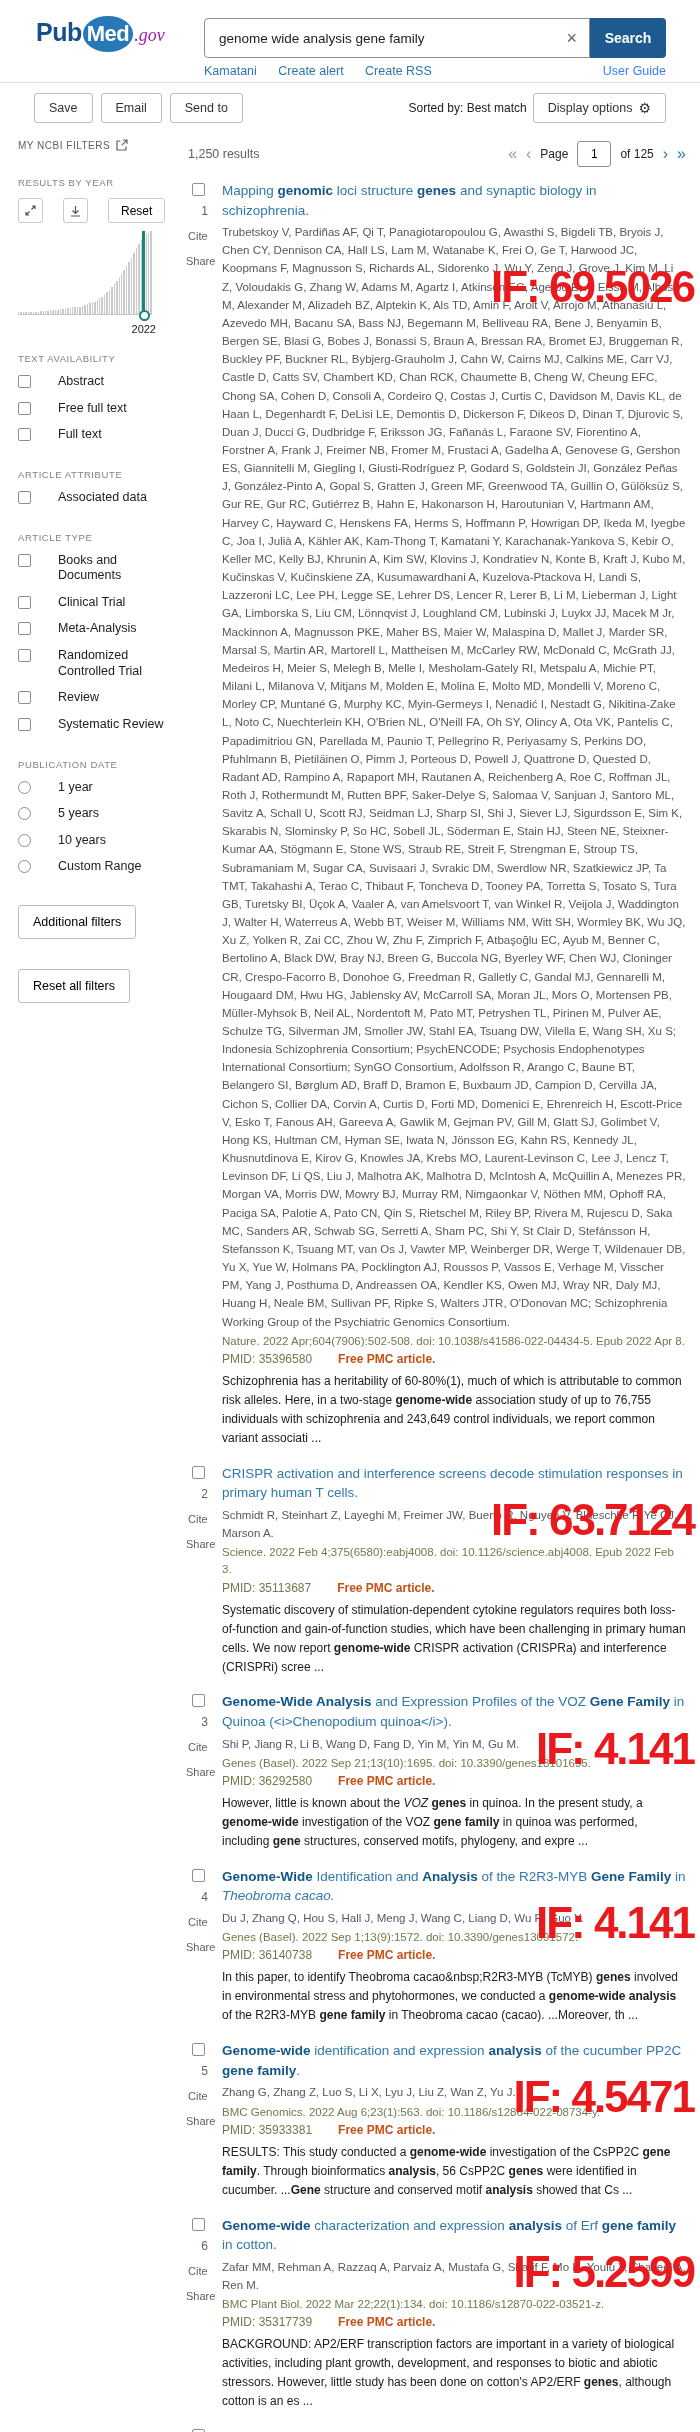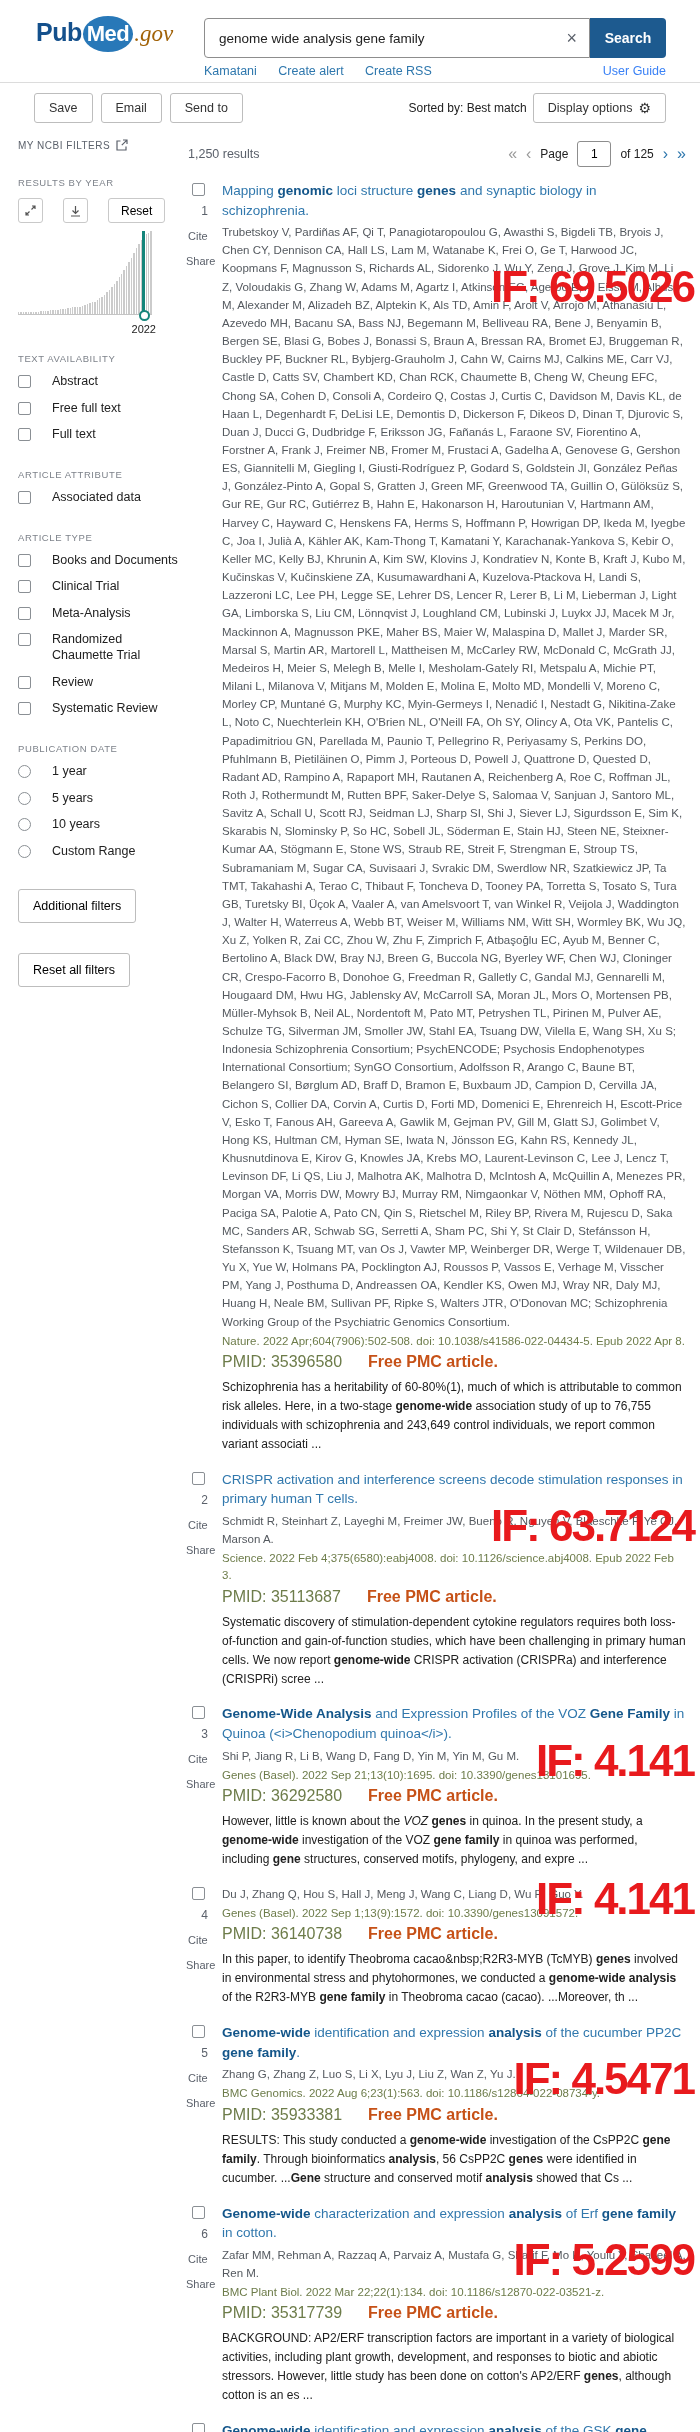--- a/index.html
+++ b/index.html
@@ -7,21 +7,21 @@
   body{width:700px;height:2432px;overflow:hidden;background:#fff;color:#212121;
        font-family:"Liberation Sans",sans-serif;position:relative}
   a{text-decoration:none;cursor:pointer}
 
   
   .hdr{position:relative;height:82px}
   .logo{position:absolute;left:36px;top:16px;white-space:nowrap}
   .logo .pub{font-size:25px;font-weight:700;color:#14508c;letter-spacing:-.5px}
   .logo .med{display:inline-block;background:#2878b8;color:#fff;font-size:22px;font-weight:700;
              border-radius:50%;padding:5px 4px;margin:0 1px;letter-spacing:-.5px}
-  .logo .gov{font-family:"Liberation Serif",serif;font-style:italic;font-size:23px;color:#a16207}
+  .logo .gov{font-family:"Liberation Serif",serif;font-style:italic;font-size:18px;color:#a21caf}
   .searchbox{position:absolute;left:204px;top:18px;width:386px;height:40px;border:1px solid #8d8d8d;
              border-radius:4px 0 0 4px;display:flex;align-items:center;padding:0 8px 0 12px;background:#fff}
   .searchbox input{border:none;outline:none;flex:1;font-size:13.5px;font-family:inherit;color:#212121}
   .clear-x{color:#5b616b;font-size:18px;padding:0 4px;cursor:pointer}
   .search-btn{position:absolute;left:590px;top:18px;width:76px;height:40px;background:#1d5a8f;color:#fff;
               border:none;border-radius:0 4px 4px 0;font-size:14px;font-weight:700;cursor:pointer}
   .hdr-links{position:absolute;left:204px;top:64px;font-size:12.5px}
   .hdr-links a{color:#2e77ad;margin-right:18px}
   .user-guide{position:absolute;right:34px;top:64px;font-size:12.5px;color:#3b82f6}
 
@@ -44,21 +44,21 @@
             align-items:center;justify-content:center;cursor:pointer;color:#555}
   .reset-btn{border:1px solid #c9c9c9;border-radius:3px;background:#fff;font-size:12px;padding:4px 12px;cursor:pointer;font-family:inherit}
   .hist-wrap{position:relative;width:134px;height:96px;margin-top:4px}
   .hist{display:flex;align-items:flex-end;gap:1px;height:84px;border-bottom:1px solid #c4c4c4;width:100%}
   .hist .bar{flex:1;background:#cbcbcb}
   .slider-line{position:absolute;right:7px;top:0;width:3px;height:84px;background:#15857b}
   .slider-knob{position:absolute;right:2px;top:79px;width:11px;height:11px;border-radius:50%;
                background:#fff;border:2px solid #15857b}
   .hist-year{position:absolute;right:-4px;top:92px;font-size:11px;color:#212121}
   .fsec{margin-top:26px}
-  .frow{display:flex;align-items:flex-start;gap:21px;margin-bottom:11px;cursor:pointer}
+  .frow{display:flex;align-items:flex-start;gap:27px;margin-bottom:11px;cursor:pointer}
   .box{width:13px;height:13px;border:1px solid #8a8f94;border-radius:2px;background:#fff;flex:0 0 auto;margin-top:1px}
   .box.radio{border-radius:50%}
   .flbl{font-size:12.5px;color:#212121;line-height:1.25}
   .side-btn{display:block;border:1px solid #bdbdbd;border-radius:3px;background:#fff;font-size:12.5px;
             padding:9px 14px;margin-top:30px;cursor:pointer;font-family:inherit}
 
   
   .results{margin-left:188px;margin-right:14px}
   .rbar{display:flex;align-items:center;padding:8px 0 14px;font-size:12.5px;color:#5b616b}
   .pager{margin-left:auto;display:flex;align-items:center;gap:9px;color:#9a9a9a;font-size:13px}
@@ -70,21 +70,21 @@
   .cbx{position:absolute;left:4px;top:0;width:13px;height:13px;border:1px solid #8a8f94;border-radius:2px;background:#fff}
   .rnum{position:absolute;left:0;top:21px;width:20px;text-align:right;font-size:12px;color:#5b616b}
   .cite{position:absolute;left:0;top:47px;font-size:11px;color:#5b616b;cursor:pointer}
   .share{position:absolute;left:-2px;top:72px;font-size:11px;color:#5b616b;cursor:pointer}
   .rtitle{display:block;font-size:13.5px;line-height:1.45;color:#3178ad;margin-bottom:3px}
   .rtitle .seg-b{color:#14568a;font-weight:700}
   .rtitle .seg-i{font-style:italic}
   .rbody{position:relative}
   .rauthors{font-size:11.5px;color:#54595f;line-height:1.58;margin-bottom:2px}
   .rjournal{font-size:11.5px;color:#6d7c4a;line-height:1.5}
-  .rmeta{font-size:16px;color:#6d7c4a;line-height:1.5;margin-bottom:4px}
+  .rmeta{font-size:12px;color:#6d7c4a;line-height:1.5;margin-bottom:4px}
   .rfree{color:#c65117;font-weight:700;margin-left:26px}
   .rsnippet{font-size:12px;line-height:1.58;color:#212121}
   .rsnippet .seg-b{font-weight:700}
   .rsnippet .seg-i{font-style:italic}
   .if-badge{position:absolute;top:-8px;right:-8px;z-index:5;color:#e81a1d;font-size:44px;font-weight:800;
             letter-spacing:-2px;white-space:nowrap;line-height:1}
   .result:first-of-type .if-badge{top:42px}
   svg{display:block}
 </style>
 </head>
@@ -238,21 +238,21 @@
           <div class="frow">
             <span class="box"></span>
             <span class="flbl">Clinical Trial</span>
           </div>
           <div class="frow">
             <span class="box"></span>
             <span class="flbl">Meta-Analysis</span>
           </div>
           <div class="frow">
             <span class="box"></span>
-            <span class="flbl">Randomized Chaumette Trial</span>
+            <span class="flbl">Randomized Controlled Trial</span>
           </div>
           <div class="frow">
             <span class="box"></span>
             <span class="flbl">Review</span>
           </div>
           <div class="frow">
             <span class="box"></span>
             <span class="flbl">Systematic Review</span>
           </div>
         </div>
@@ -352,20 +352,21 @@
     </div>
   </article>
 
   <article class="result">
     <div class="gutter">
       <span class="cbx"></span>
       <span class="rnum">4</span>
       <span class="cite">Cite</span>
       <span class="share">Share</span>
     </div>
+    <a class="rtitle"><span class="seg-b">Genome-Wide</span><span> Identification and </span><span class="seg-b">Analysis</span><span> of the R2R3-MYB </span><span class="seg-b">Gene Family</span><span> in </span><span class="seg-i">Theobroma cacao.</span></a>
     <div class="rbody">
       <div class="rauthors">Du J, Zhang Q, Hou S, Hall J, Meng J, Wang C, Liang D, Wu R, Guo Y.</div>
       <div class="rjournal">Genes (Basel). 2022 Sep 1;13(9):1572. doi: 10.3390/genes13091572.</div>
       <div class="rmeta">
         <span>PMID: 36140738</span><span class="rfree">Free PMC article.</span>
       </div>
       <div class="rsnippet"><span>In this paper, to identify Theobroma cacao&amp;nbsp;R2R3-MYB (TcMYB) </span><span class="seg-b">genes</span><span> involved in environmental stress and phytohormones, we conducted a </span><span class="seg-b">genome-wide analysis</span><span> of the R2R3-MYB </span><span class="seg-b">gene family</span><span> in Theobroma cacao (cacao). ...Moreover, th ...</span></div>
       <div class="if-badge">IF: 4.141</div>
     </div>
   </article>

